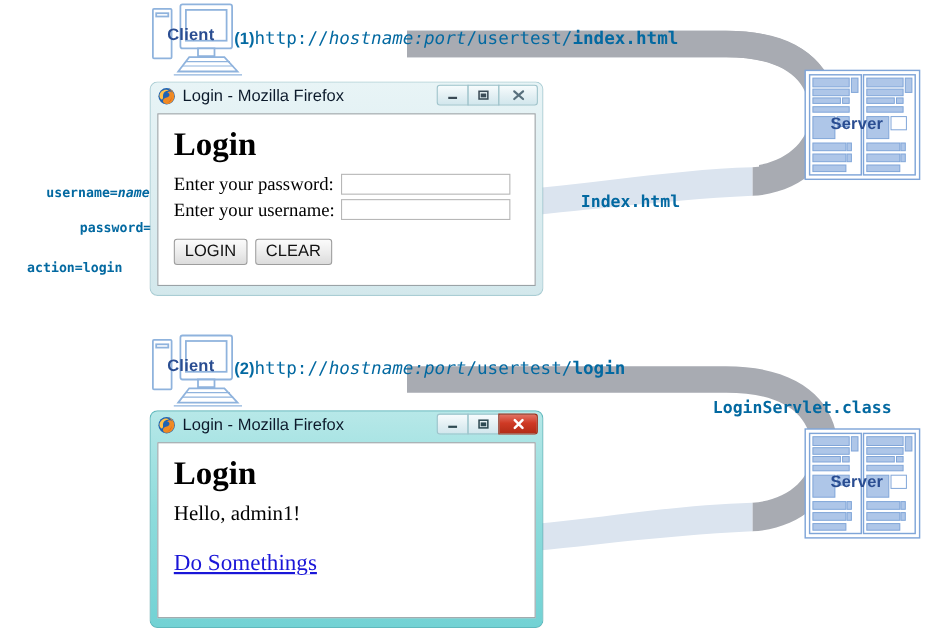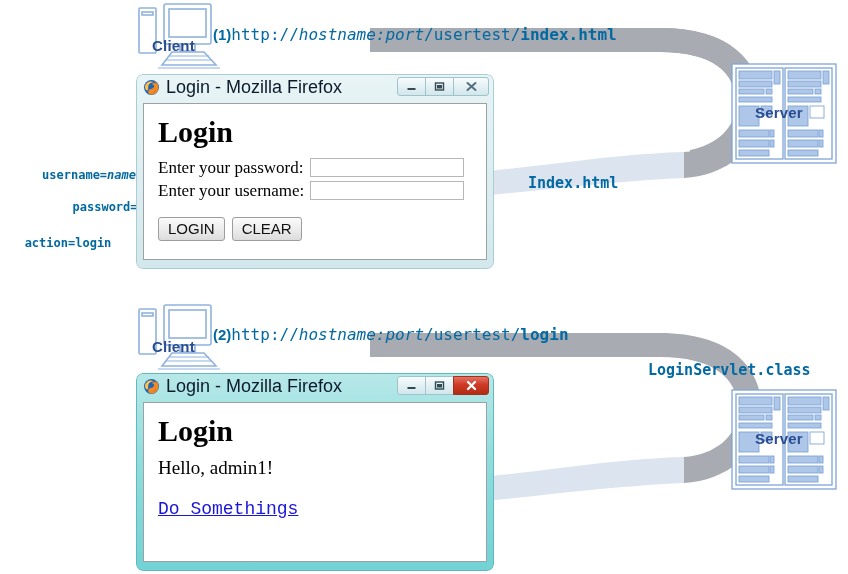--- a/index.html
+++ b/index.html
@@ -30,21 +30,21 @@
   
   .device-icon { position: absolute; }
   .device-label {
     position: absolute;
     font-family: "Liberation Sans", sans-serif;
     font-weight: bold;
     color: #2a4d91;
     letter-spacing: 0.2px;
     white-space: nowrap;
   }
-  .client-label { font-size: 15px; margin-top: 14px; }
+  .client-label { font-size: 15px; }
   .server-label { font-size: 15px; }
 
   
   .mono {
     font-family: "DejaVu Sans Mono", "Liberation Mono", monospace;
     font-weight: bold;
     color: #0369a1;
     white-space: nowrap;
   }
   .url-text {
@@ -97,21 +97,21 @@
     padding-left: 7px;
     box-sizing: border-box;
   }
   .ff-icon {
     width: 17px; height: 17px;
     margin-right: 6px;
     flex: 0 0 auto;
   }
   .title-text {
     font-family: "Liberation Sans", sans-serif;
-    font-size: 18px;
+    font-size: 15px;
     color: #0c1a2b;
     white-space: nowrap;
     overflow: hidden;
   }
 
   .winbtns {
     position: absolute;
     top: 3px;
     right: 5px;
     display: flex;
@@ -190,22 +190,22 @@
     border-radius: 3px;
     box-sizing: border-box;
     cursor: pointer;
   }
   .greeting {
     font-family: "Liberation Serif", serif;
     font-size: 19px;
     margin: 10px 0 20px 0;
   }
   .pagelink {
-    font-family: Liberation Mono, monospace;
-    font-size: 18px;
+    font-family: Liberation Serif, serif;
+    font-size: 21px;
     color: #1a16d8;
     text-decoration: underline;
     cursor: pointer;
   }
 </style>
 </head>
 <body>
 
 <div class="stage">
 

